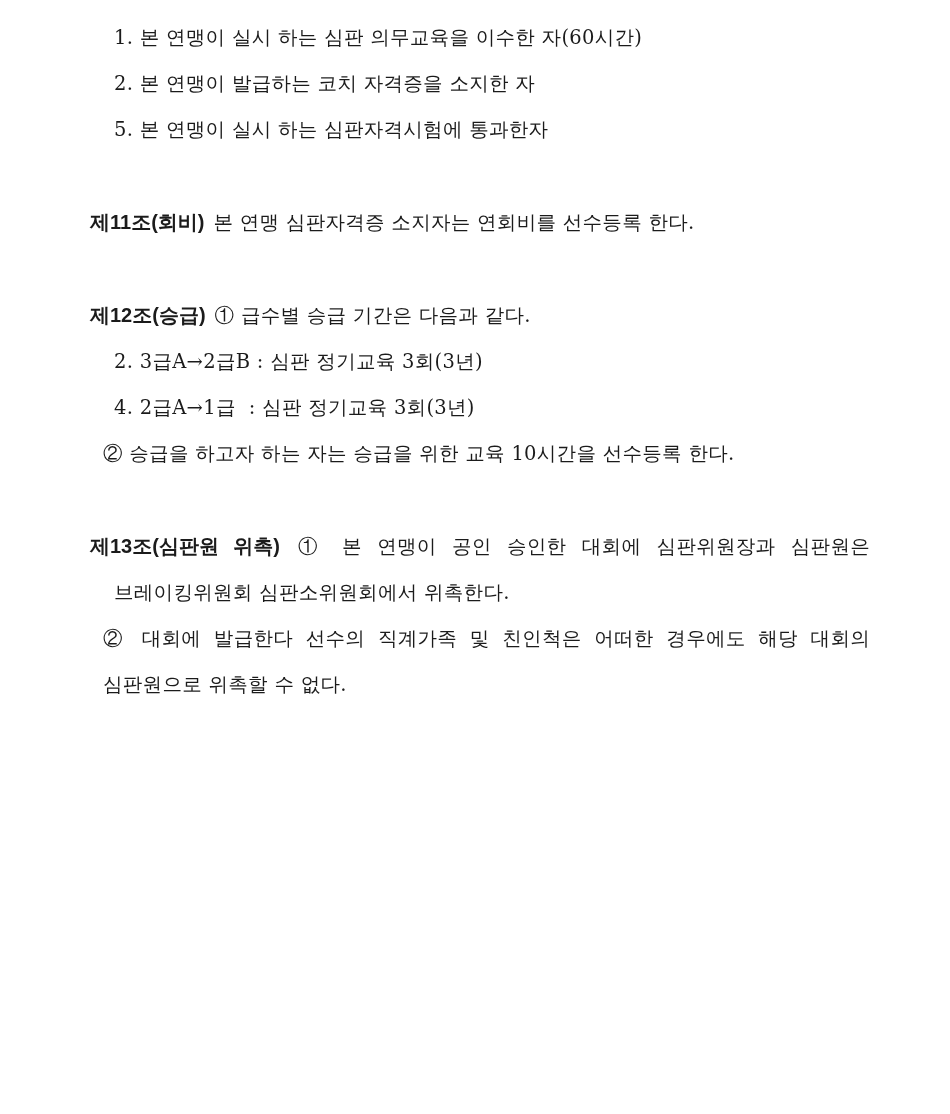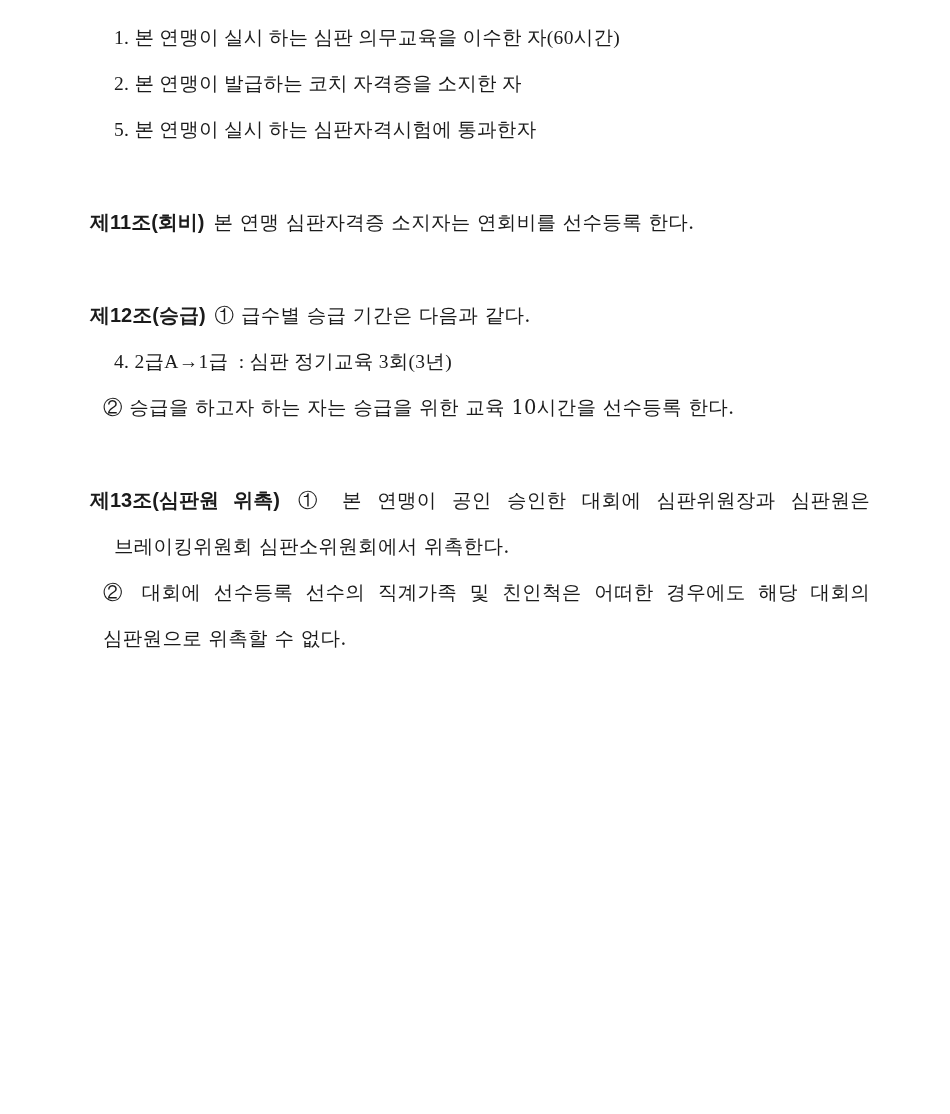--- a/index.html
+++ b/index.html
@@ -38,21 +38,20 @@
   }
   .items {
     list-style: none;
     margin: 0;
     padding: 0 0 0 24px;
   }
   .item {
     margin: 0;
     white-space: pre-wrap;
     text-align: left;
-    font-family: Liberation Serif, serif;
   }
   .clause {
     margin: 0 0 0 13px;
     text-align: justify;
     word-break: keep-all;
   }
 </style>
 </head>
 <body>
 
@@ -67,23 +66,24 @@
   </section>
 
 
   <section class="article">
     <p class="lead"><strong class="heading">제11조(회비)</strong><span>본 연맹 심판자격증 소지자는 연회비를 선수등록 한다.</span></p>
   </section>
 
   <section class="article">
     <p class="lead"><strong class="heading">제12조(승급)</strong><span>① 급수별 승급 기간은 다음과 같다.</span></p>
     <ol class="items">
+      <li class="item">2. 3급A→2급B : 심판 정기교육 3회(3년)</li>
       <li class="item">4. 2급A→1급  : 심판 정기교육 3회(3년)</li>
     </ol>
     <p class="clause">② 승급을 하고자 하는 자는 승급을 위한 교육 10시간을 선수등록 한다.</p>
   </section>
 
   <section class="article">
     <p class="lead"><strong class="heading">제13조(심판원 위촉)</strong><span>① 본 연맹이 공인 승인한 대회에 심판위원장과 심판원은 브레이킹위원회 심판소위원회에서 위촉한다.</span></p>
-    <p class="clause">② 대회에 선수등록 선수의 직계가족 및 친인척은 어떠한 경우에도 해당 대회의 심판원으로 위촉할 수 없다.</p>
+    <p class="clause">② 대회에 발급한다 선수의 직계가족 및 친인척은 어떠한 경우에도 해당 대회의 심판원으로 위촉할 수 없다.</p>
   </section>
 
 </div>
 
 </body></html>

